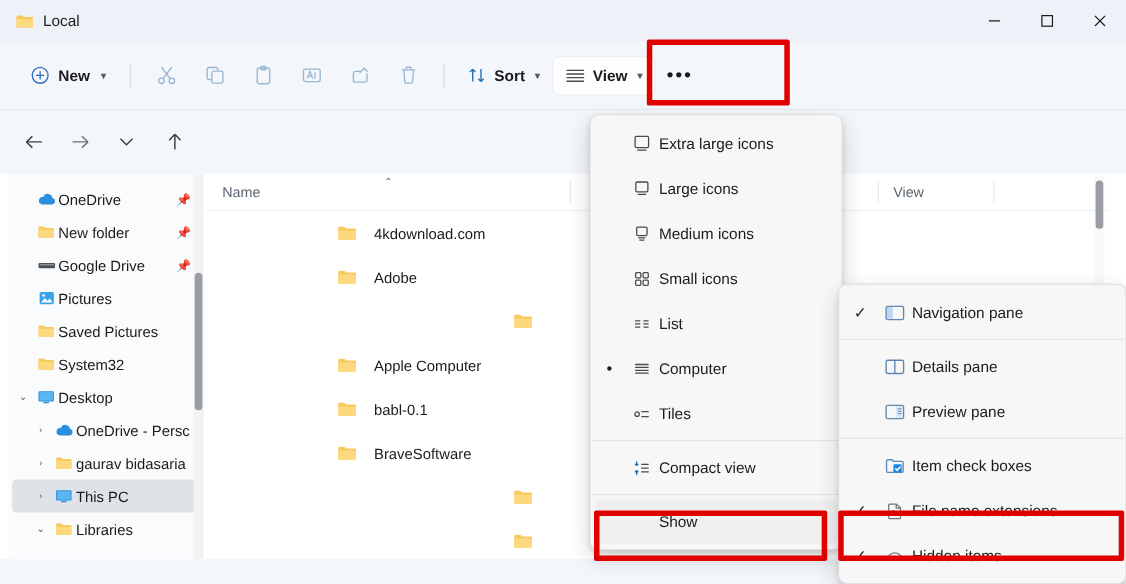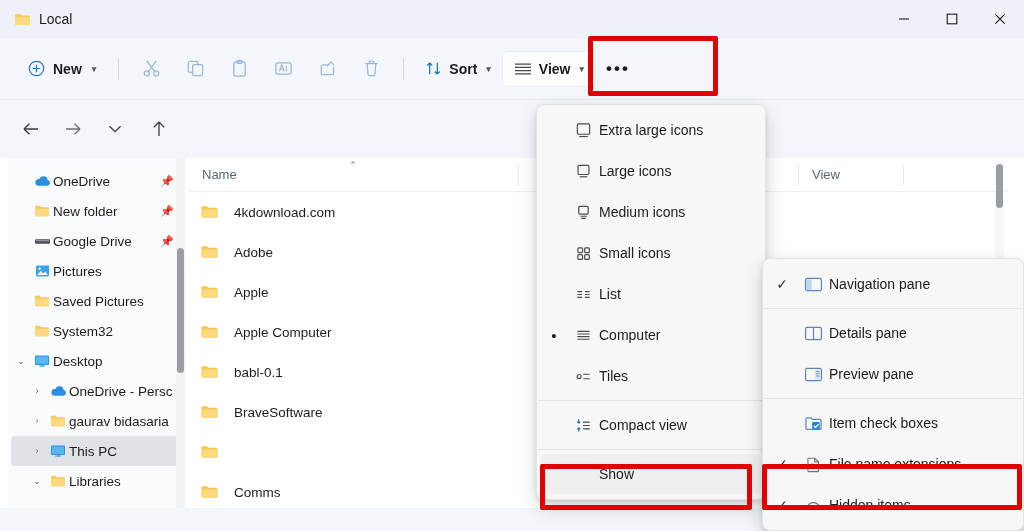--- a/index.html
+++ b/index.html
@@ -131,21 +131,21 @@
   }
   .col + .col::before {
     content:""; position:absolute; left:0; top:7px; width:1px; height:20px; background:#e3e6ea;
   }
   .col-sortmark {
     position:absolute; left:0; right:0; top:2px; text-align:center;
     font-size:9px; color:#5d6671;
   }
   .rows { position:absolute; left:0; top:34px; width:820px; height:316px; overflow:hidden; }
   .row {
-    display:flex; align-items:center; height:40px; font-size:13.5px; color:#1b1b1b;
+    display:flex; align-items:center; height:40px; font-size:13.5px; color:#1b1b1b;justify-content:center;
   }
   .row-ico { width:26px; flex:0 0 26px; margin-left:12px; display:flex; align-items:center; }
   .row-name { padding-left:8px; width:320px; }
   .row-type { width:130px; color:#1b1b1b; }
   .row-size { width:120px; text-align:left; padding-left:14px; color:#1b1b1b;}
 
   .list-scroll {
     position:absolute; right:4px; top:2px; width:9px; height:344px; background:#f6f8fa;
   }
   .list-thumb {
@@ -549,21 +549,20 @@
           <span class="row-type"></span>
           <span class="row-size"></span>
         </div>
         <div class="row">
           <span class="row-ico">
             <svg class="ic" width="19" height="16" viewBox="0 0 17 15">
                 <path d="M1 3a1 1 0 011-1h4.2l1.4 1.5H15a1 1 0 011 1V12a1 1 0 01-1 1H2a1 1 0 01-1-1z" fill="#f7c85a"></path>
                 <path d="M1 5.2h15V12a1 1 0 01-1 1H2a1 1 0 01-1-1z" fill="#fcd97f"></path>
               </svg>
           </span>
-          <span class="row-name">Apple</span>
           <span class="row-type"></span>
           <span class="row-size"></span>
         </div>
         <div class="row">
           <span class="row-ico">
             <svg class="ic" width="19" height="16" viewBox="0 0 17 15">
                 <path d="M1 3a1 1 0 011-1h4.2l1.4 1.5H15a1 1 0 011 1V12a1 1 0 01-1 1H2a1 1 0 01-1-1z" fill="#f7c85a"></path>
                 <path d="M1 5.2h15V12a1 1 0 01-1 1H2a1 1 0 01-1-1z" fill="#fcd97f"></path>
               </svg>
           </span>
@@ -603,21 +602,20 @@
           <span class="row-type"></span>
           <span class="row-size"></span>
         </div>
         <div class="row">
           <span class="row-ico">
             <svg class="ic" width="19" height="16" viewBox="0 0 17 15">
                 <path d="M1 3a1 1 0 011-1h4.2l1.4 1.5H15a1 1 0 011 1V12a1 1 0 01-1 1H2a1 1 0 01-1-1z" fill="#f7c85a"></path>
                 <path d="M1 5.2h15V12a1 1 0 01-1 1H2a1 1 0 01-1-1z" fill="#fcd97f"></path>
               </svg>
           </span>
-          <span class="row-name">Comms</span>
           <span class="row-type"></span>
           <span class="row-size"></span>
         </div>
       </div>
 
       <div class="list-scroll"></div>
       <div class="list-thumb"></div>
     </div>
   </div>
 

